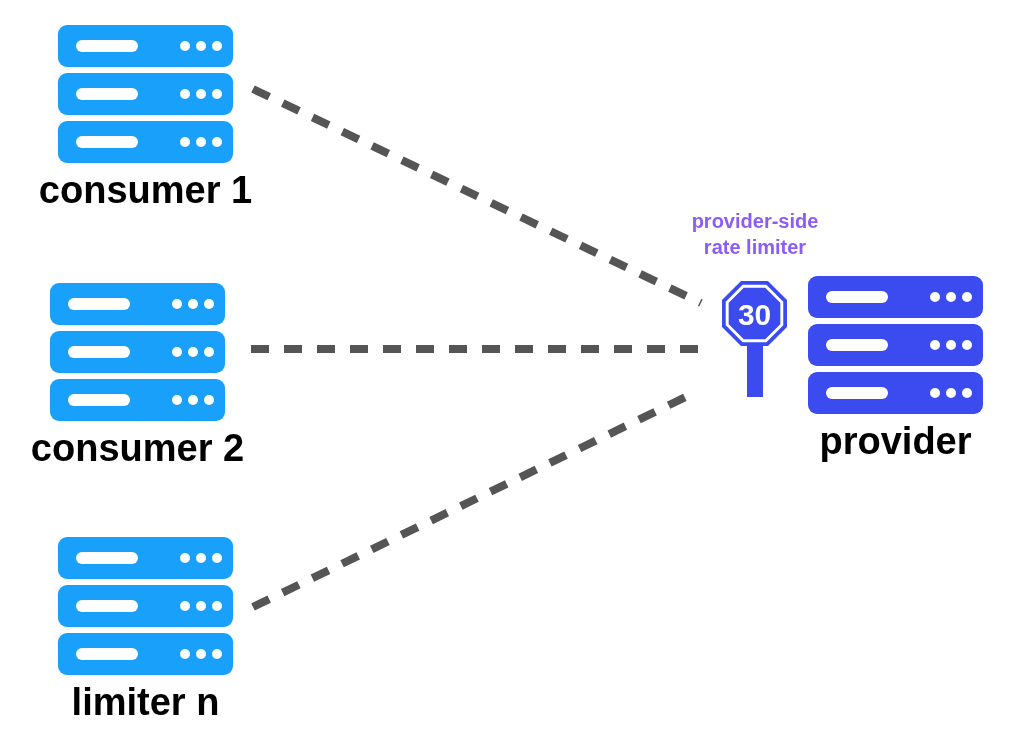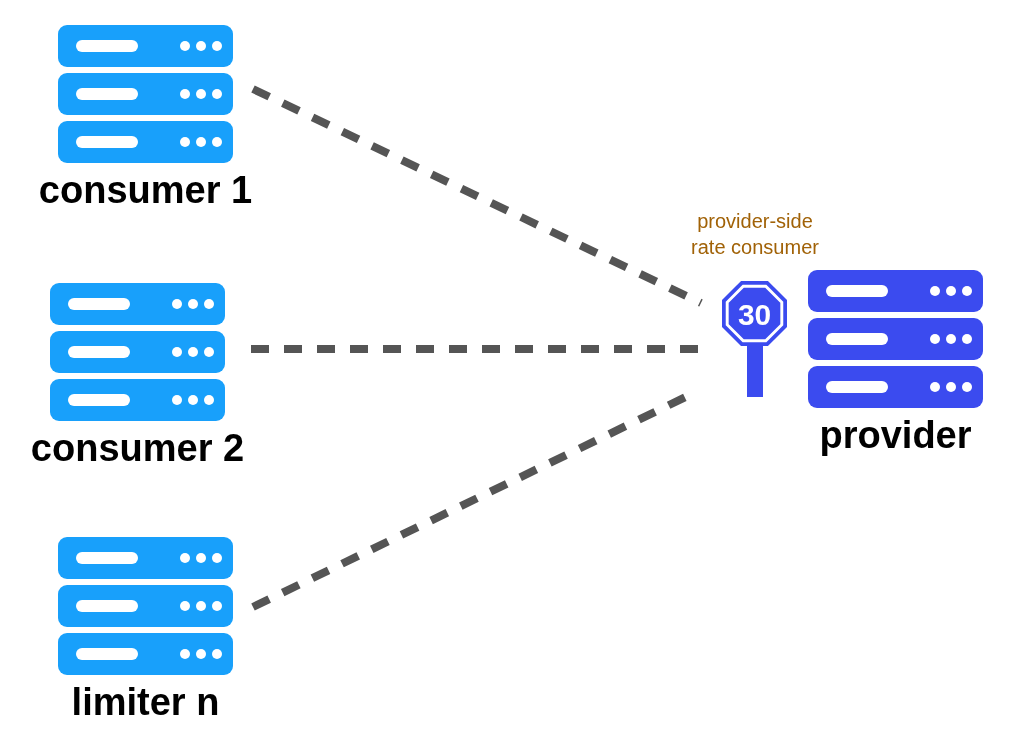--- a/index.html
+++ b/index.html
@@ -22,21 +22,21 @@
     stroke-width: 8;
     stroke-dasharray: 18 15;
     stroke-linecap: butt;
   }
 
   
   .node { position: absolute; width: 175px; }
   .node-consumer-1 { left: 58px;  top: 25px;  }
   .node-consumer-2 { left: 50px;  top: 283px; }
   .node-consumer-n { left: 58px;  top: 537px; }
-  .node-provider   { left: 808px; top: 270px; text-align: right; }
+  .node-provider   { left: 808px; top: 276px; text-align: right; }
 
   .server-stack { width: 175px; }
   .server-row {
     width: 175px; height: 42px;
     border-radius: 9px;
     position: relative;
     margin-bottom: 6px;
   }
   .server-row:last-child { margin-bottom: 0; }
   .consumer-fill .server-row { background: #18A0FB; }
@@ -71,22 +71,22 @@
     line-height: 1.05;
   }
 
   
   .rate-limiter-caption {
     position: absolute;
     left: 755px; top: 208px;
     transform: translateX(-50%);
     text-align: center;
     font-size: 20px;
-    font-weight: 400;
-    color: #a16207;
+    font-weight: 700;
+    color: #8b5cf6;
     line-height: 1.3;
     white-space: nowrap;
   }
   .limit-sign {
     position: absolute;
     left: 720px; top: 281px;
     width: 69px; height: 65px;
   }
   .limit-sign-pole {
     position: absolute;
@@ -221,21 +221,21 @@
             <i></i>
             <i></i>
           </span>
       </div>
     </div>
     <div class="node-label">provider</div>
   </div>
 
   <div class="rate-limiter-caption">
     <div>provider-side</div>
-    <div>rate consumer</div>
+    <div>rate limiter</div>
   </div>
 
   <svg class="limit-sign" viewBox="0 0 100 100">
     <polygon points="29.3,0 70.7,0 100,29.3 100,70.7 70.7,100 29.3,100 0,70.7 0,29.3" fill="#3B4BEF"></polygon>
     <polygon points="32.7,8 67.3,8 92,32.7 92,67.3 67.3,92 32.7,92 8,67.3 8,32.7" fill="none" stroke="#ffffff" stroke-width="4.5"></polygon>
     <text x="50" y="51" text-anchor="middle" dominant-baseline="central" font-family="Liberation Sans, sans-serif" font-size="46" font-weight="bold" fill="#ffffff">30</text>
   </svg>
   <div class="limit-sign-pole"></div>
 
 </div>

